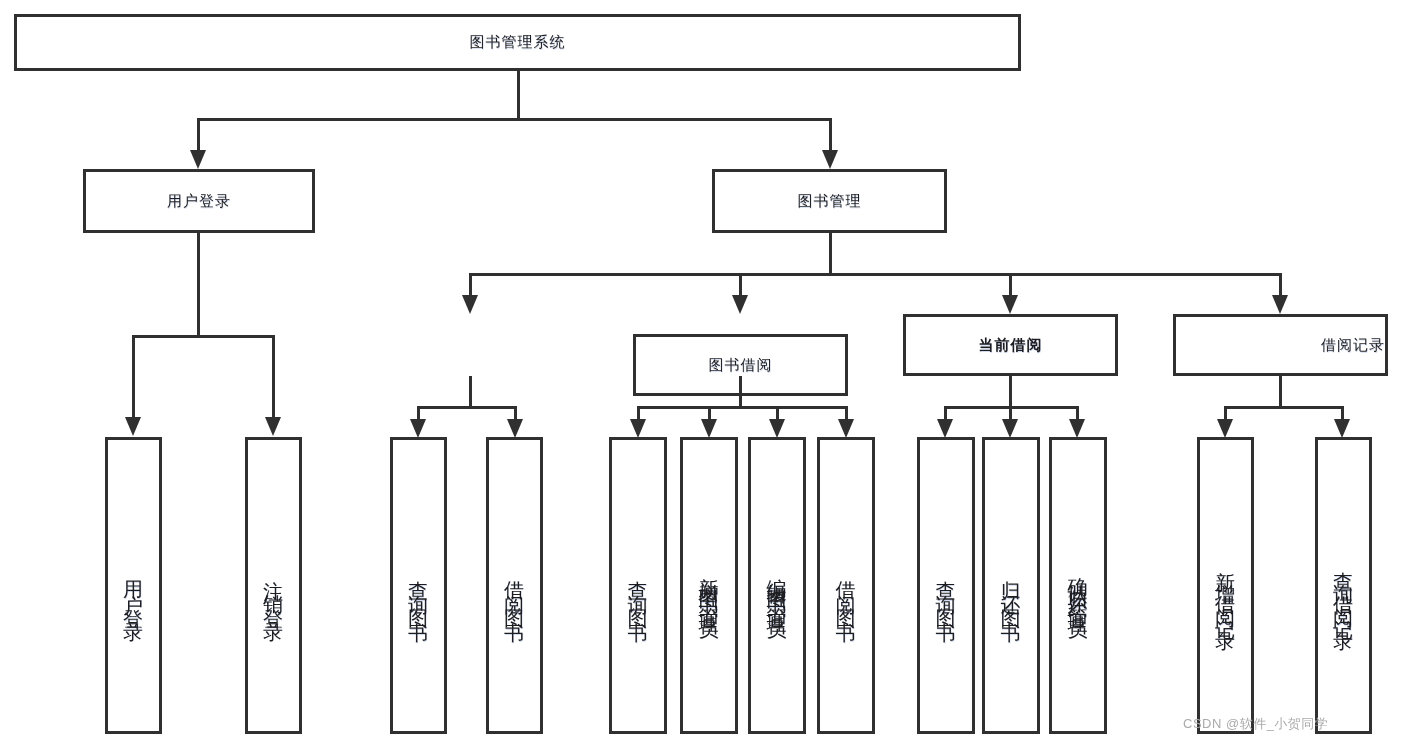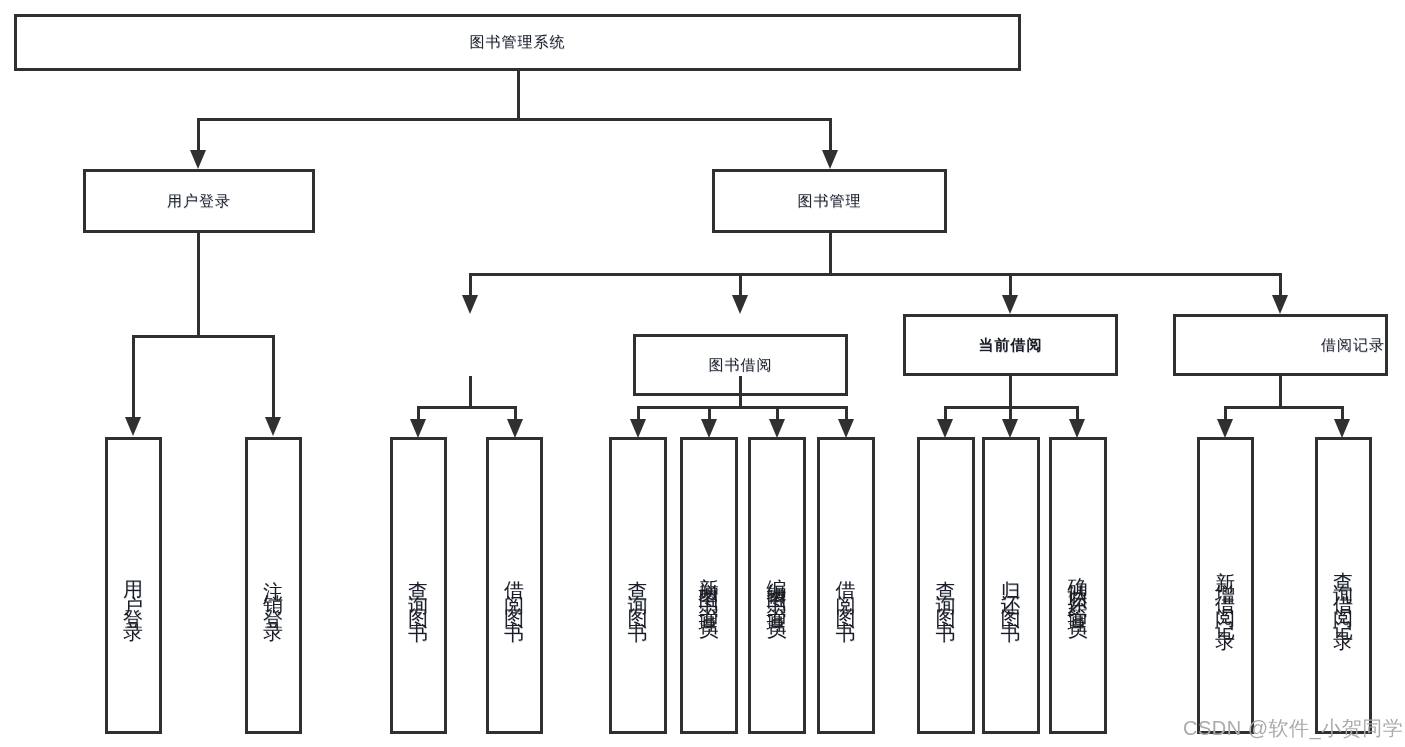--- a/index.html
+++ b/index.html
@@ -54,21 +54,21 @@
     position:absolute;
     width:0;height:0;
     border-left:8px solid transparent;
     border-right:8px solid transparent;
     border-top:19px solid var(--line);
   }
   
   .watermark{
     position:absolute;
     top:715px;left:1183px;
-    font-size:20px;
+    font-size:13px;
     color:var(--wm);
     letter-spacing:0.5px;
     z-index:5;
     background:transparent;
   }
 </style>
 </head>
 <body>
 
 <div class="stage">

